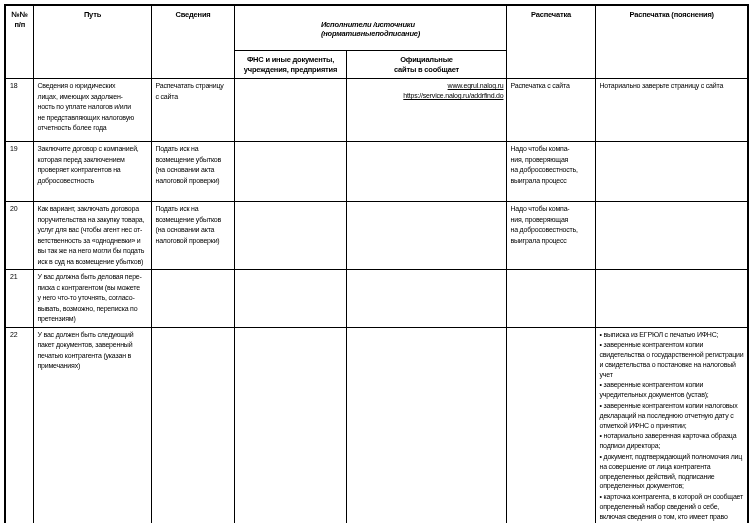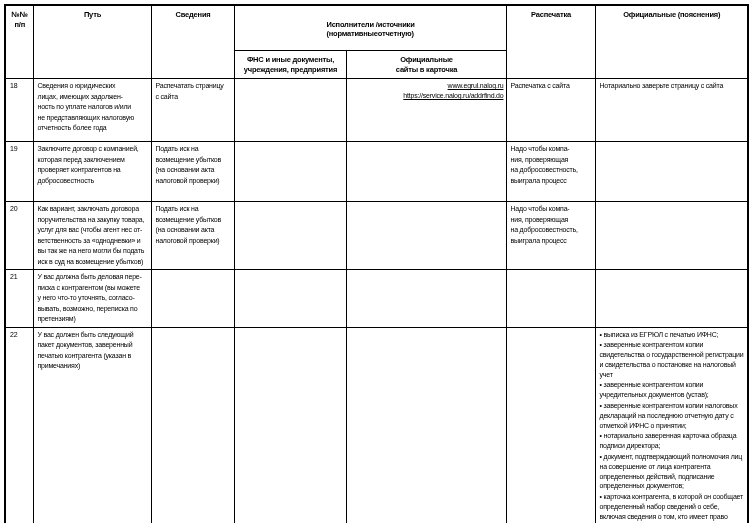--- a/index.html
+++ b/index.html
@@ -10,21 +10,21 @@
         border:2px solid #000;}
   th,td{border:1px solid #000;vertical-align:top;padding:2px 3px 2px 4px;
         font-size:7px;letter-spacing:-0.2px;line-height:10.5px;overflow:hidden;}
   th{font-weight:bold;font-size:7.5px;text-align:center;line-height:9.5px;
      padding-top:4px;white-space:pre-line;}
   .pre{white-space:pre-line;display:block;}
   .num-cell{text-align:left;padding-left:4px;}
   .sites-cell{text-align:right;padding-right:2px;line-height:10px;}
   .site-link{display:block;text-decoration:underline;cursor:pointer;}
   .notes-cell .para{line-height:9.8px;margin-bottom:1px;}
-  .exec-flex{display:flex;justify-content:center;}
+  .exec-flex{display:flex;justify-content:center;font-style:italic;}
   .exec-flex span{white-space:pre-line;text-align:left;}
 </style>
 </head>
 <body>
 
 <div class="page">
 <table>
   <colgroup>
     <col style="width:28px">
         <col style="width:118px">
@@ -38,31 +38,31 @@
     <tr style="height:22px">
       <th rowspan="2">№№
 п/п</th>
       <th rowspan="2">Путь</th>
       <th rowspan="2">Сведения</th>
       <th colspan="2">
         <div class="exec-flex">
           <span>Исполнители /
 (нормативные</span>
           <span>источники
-отчетную)</span>
+подписание)</span>
         </div>
       </th>
       <th rowspan="2">Распечатка</th>
-      <th rowspan="2">Официальные (пояснения)</th>
+      <th rowspan="2">Распечатка (пояснения)</th>
     </tr>
     <tr style="height:28px">
       <th>ФНС и иные документы,
 учреждения, предприятия</th>
       <th>Официальные
-сайты в карточка</th>
+сайты в сообщает</th>
     </tr>
   </thead>
   <tbody>
     <tr style="height:63px">
       <td class="num-cell">18</td>
       <td>
             <span class="pre">Сведения о юридических
 лицах, имеющих задолжен-
 ность по уплате налогов и/или
 не представляющих налоговую

